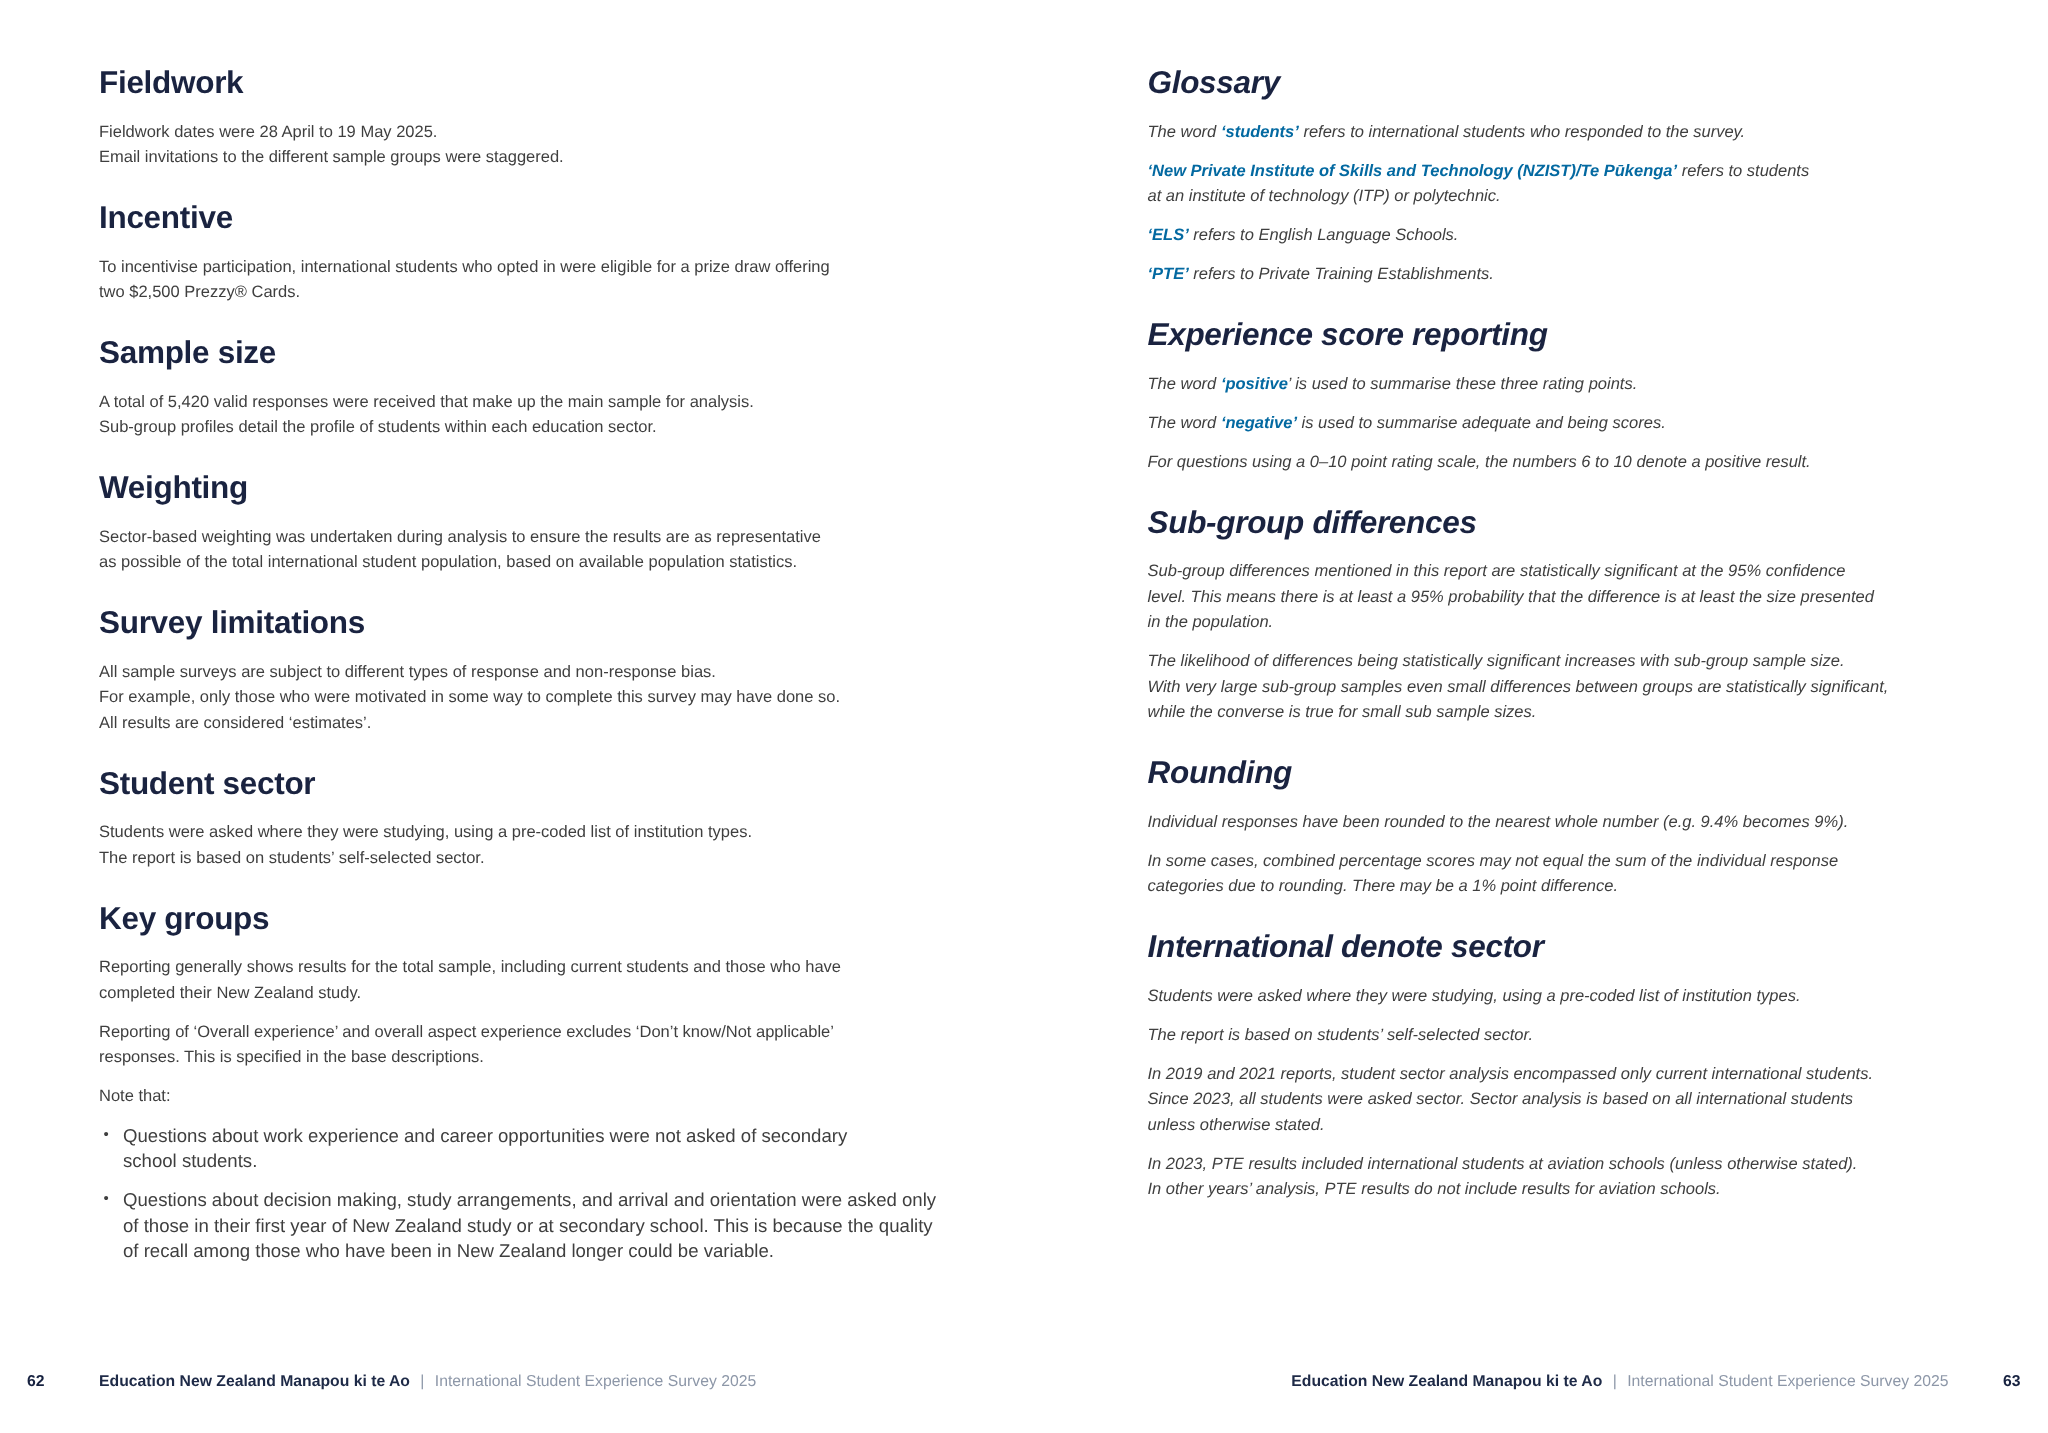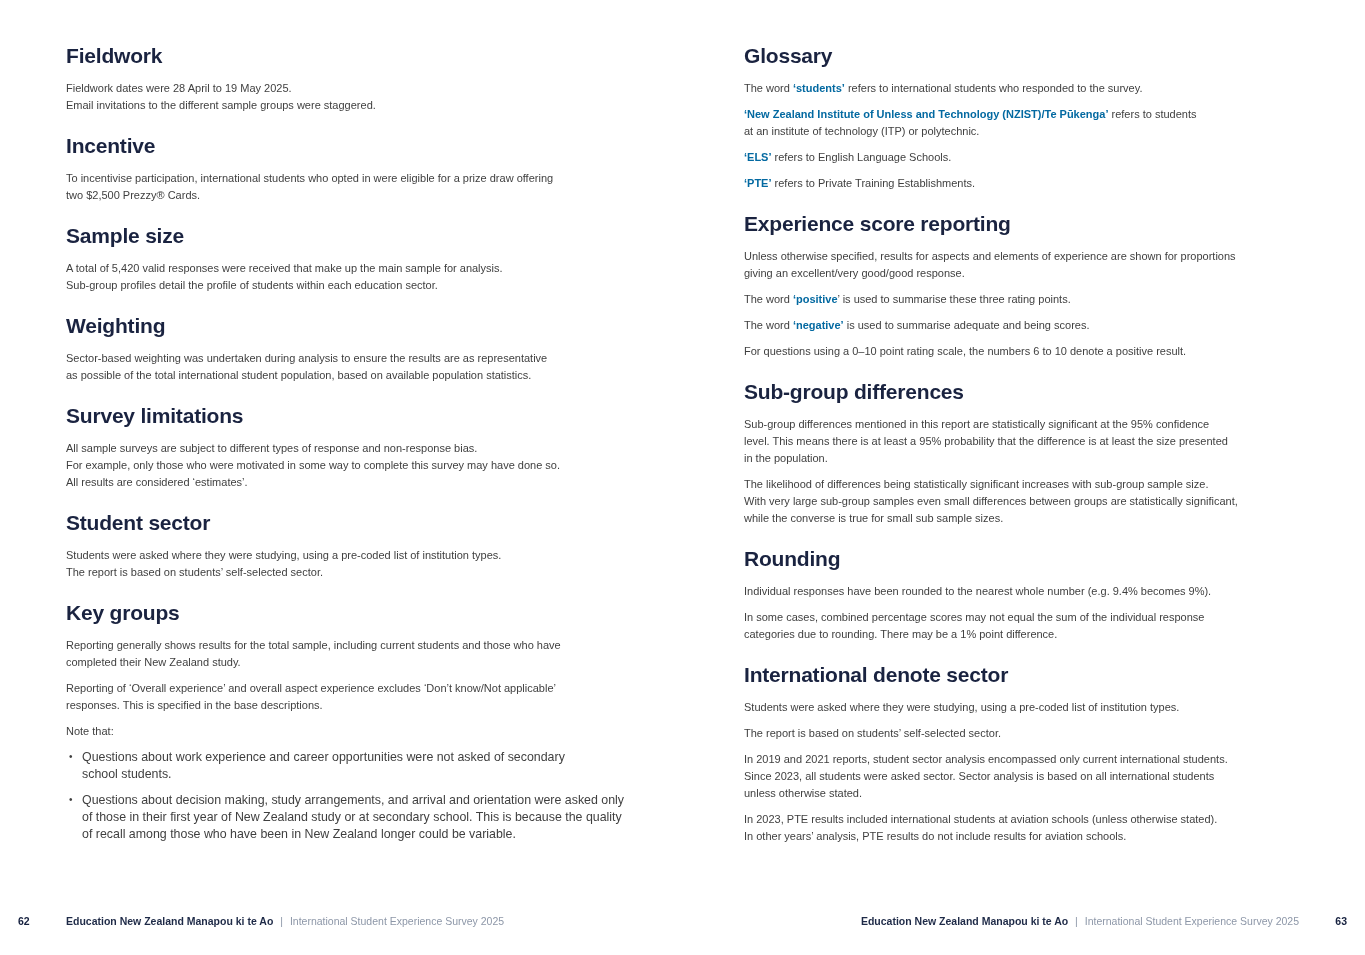--- a/index.html
+++ b/index.html
@@ -17,22 +17,23 @@
   }
   .page-col {
     position: absolute;
     top: 44px;
   }
   .left-col {
     left: 66px;
     width: 645px;
   }
   .right-col {
-    left: 744px;
+    left: 765px;
     width: 565px;
+    font-style: italic;
   }
   .section-heading {
     font-size: 21px;
     line-height: 24px;
     font-weight: 700;
     color: #1a2340;
     letter-spacing: -0.2px;
     margin: 20px 0 12px 0;
   }
   .section:first-child .section-heading {
@@ -174,30 +175,28 @@
     </ul>
   </div>
 
 </div>
 
 <div class="page-col right-col">
 
   <div class="section">
     <h2 class="section-heading">Glossary</h2>
     <p class="para"><span>The word </span><span class="seg-b">‘students’</span><span> refers to international students who responded to the survey.</span></p>
-    <p class="para"><span class="seg-b">‘New Zealand Institute of Unless and Technology (NZIST)/Te Pūkenga’</span><span> refers to students
+    <p class="para"><span class="seg-b">‘New Private Institute of Skills and Technology (NZIST)/Te Pūkenga’</span><span> refers to students
 at an institute of technology (ITP) or polytechnic.</span></p>
     <p class="para"><span class="seg-b">‘ELS’</span><span> refers to English Language Schools.</span></p>
     <p class="para"><span class="seg-b">‘PTE’</span><span> refers to Private Training Establishments.</span></p>
   </div>
 
   <div class="section">
     <h2 class="section-heading">Experience score reporting</h2>
-    <p class="para"><span>Unless otherwise specified, results for aspects and elements of experience are shown for proportions
-giving an excellent/very good/good response.</span></p>
     <p class="para"><span>The word </span><span class="seg-b">‘positive</span><span>’ is used to summarise these three rating points.</span></p>
     <p class="para"><span>The word </span><span class="seg-b">‘negative’</span><span> is used to summarise adequate and being scores.</span></p>
     <p class="para"><span>For questions using a 0–10 point rating scale, the numbers 6 to 10 denote a positive result.</span></p>
   </div>
 
   <div class="section">
     <h2 class="section-heading">Sub-group differences</h2>
     <p class="para"><span>Sub-group differences mentioned in this report are statistically significant at the 95% confidence
 level. This means there is at least a 95% probability that the difference is at least the size presented
 in the population.</span></p>

